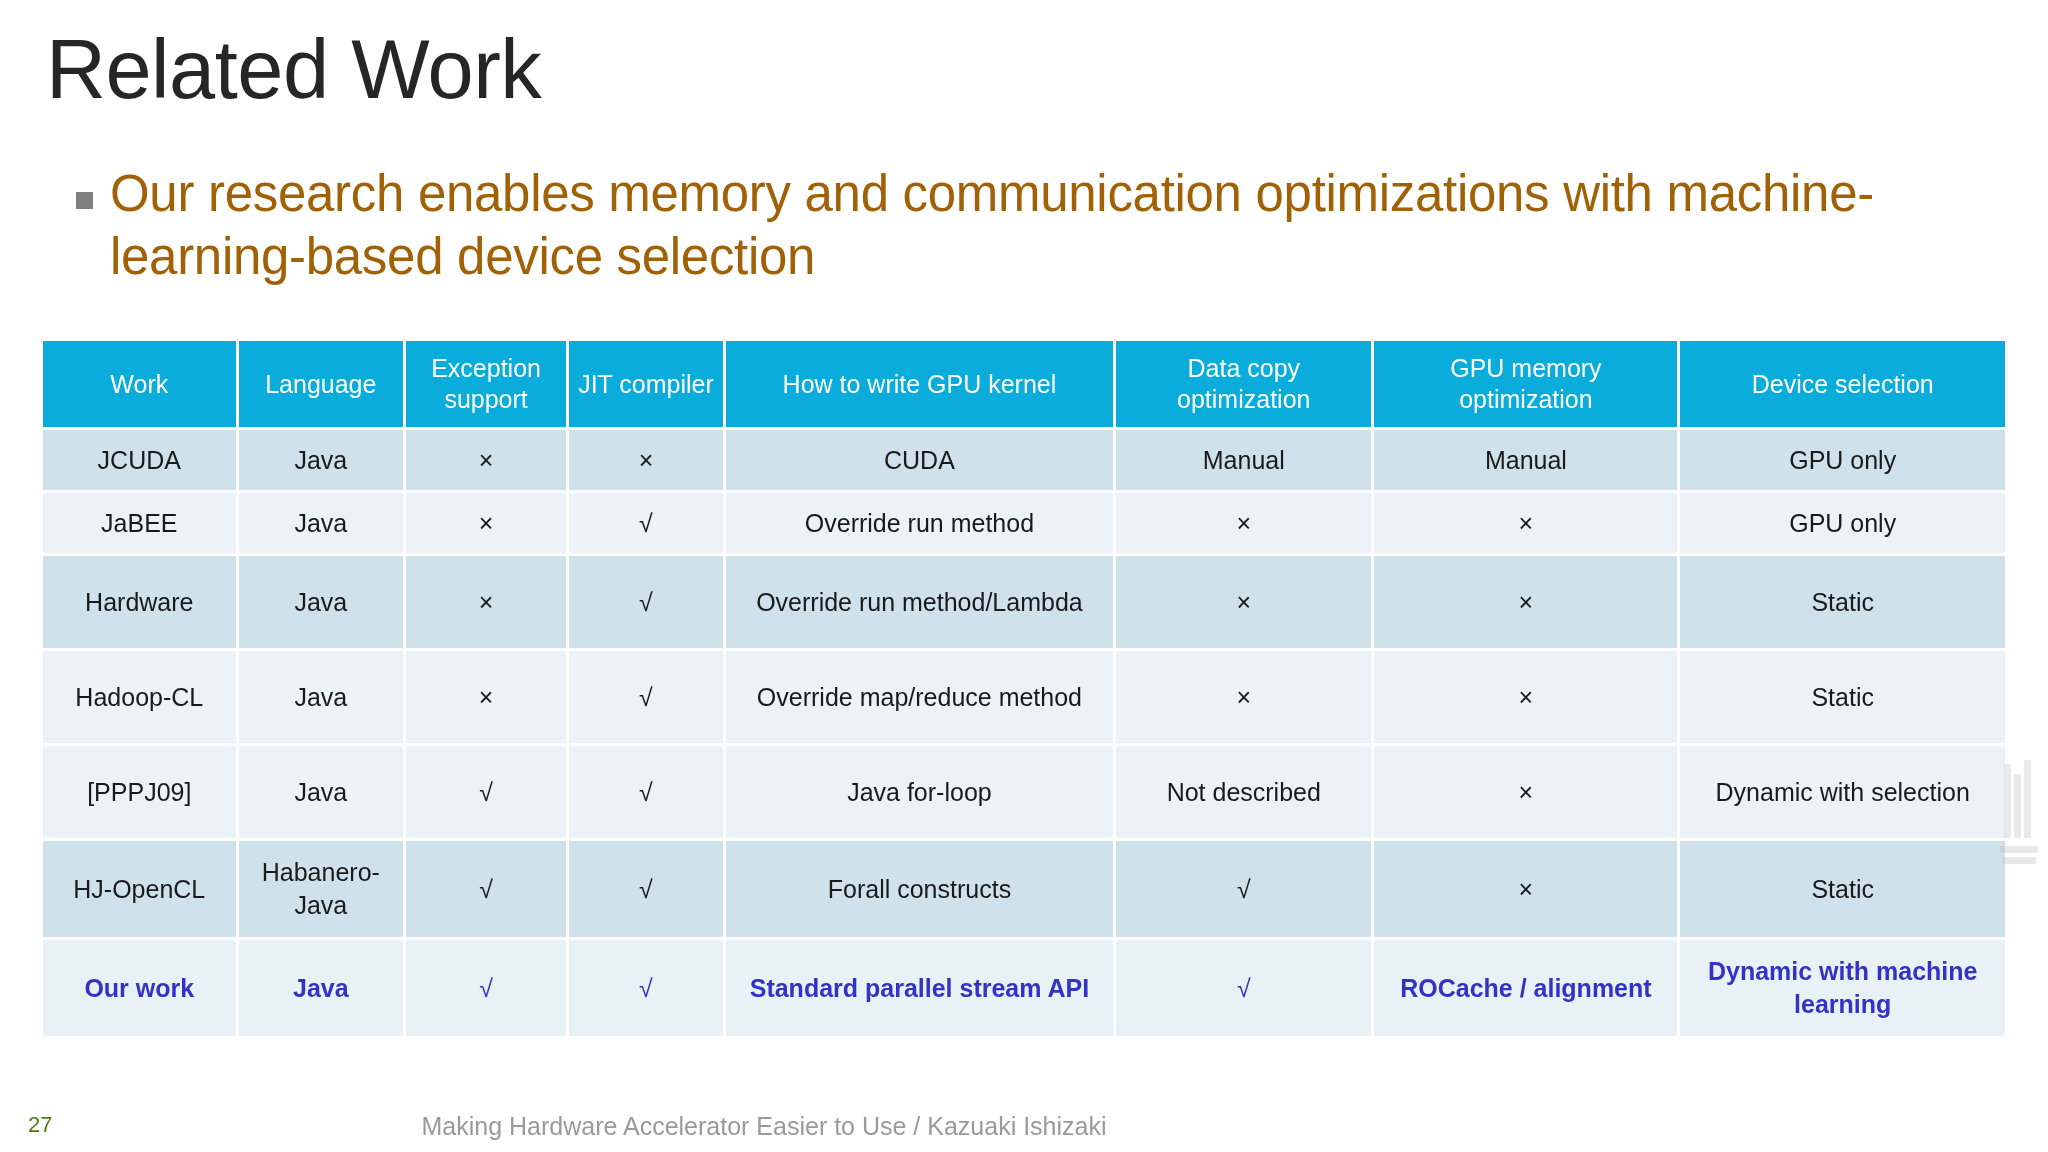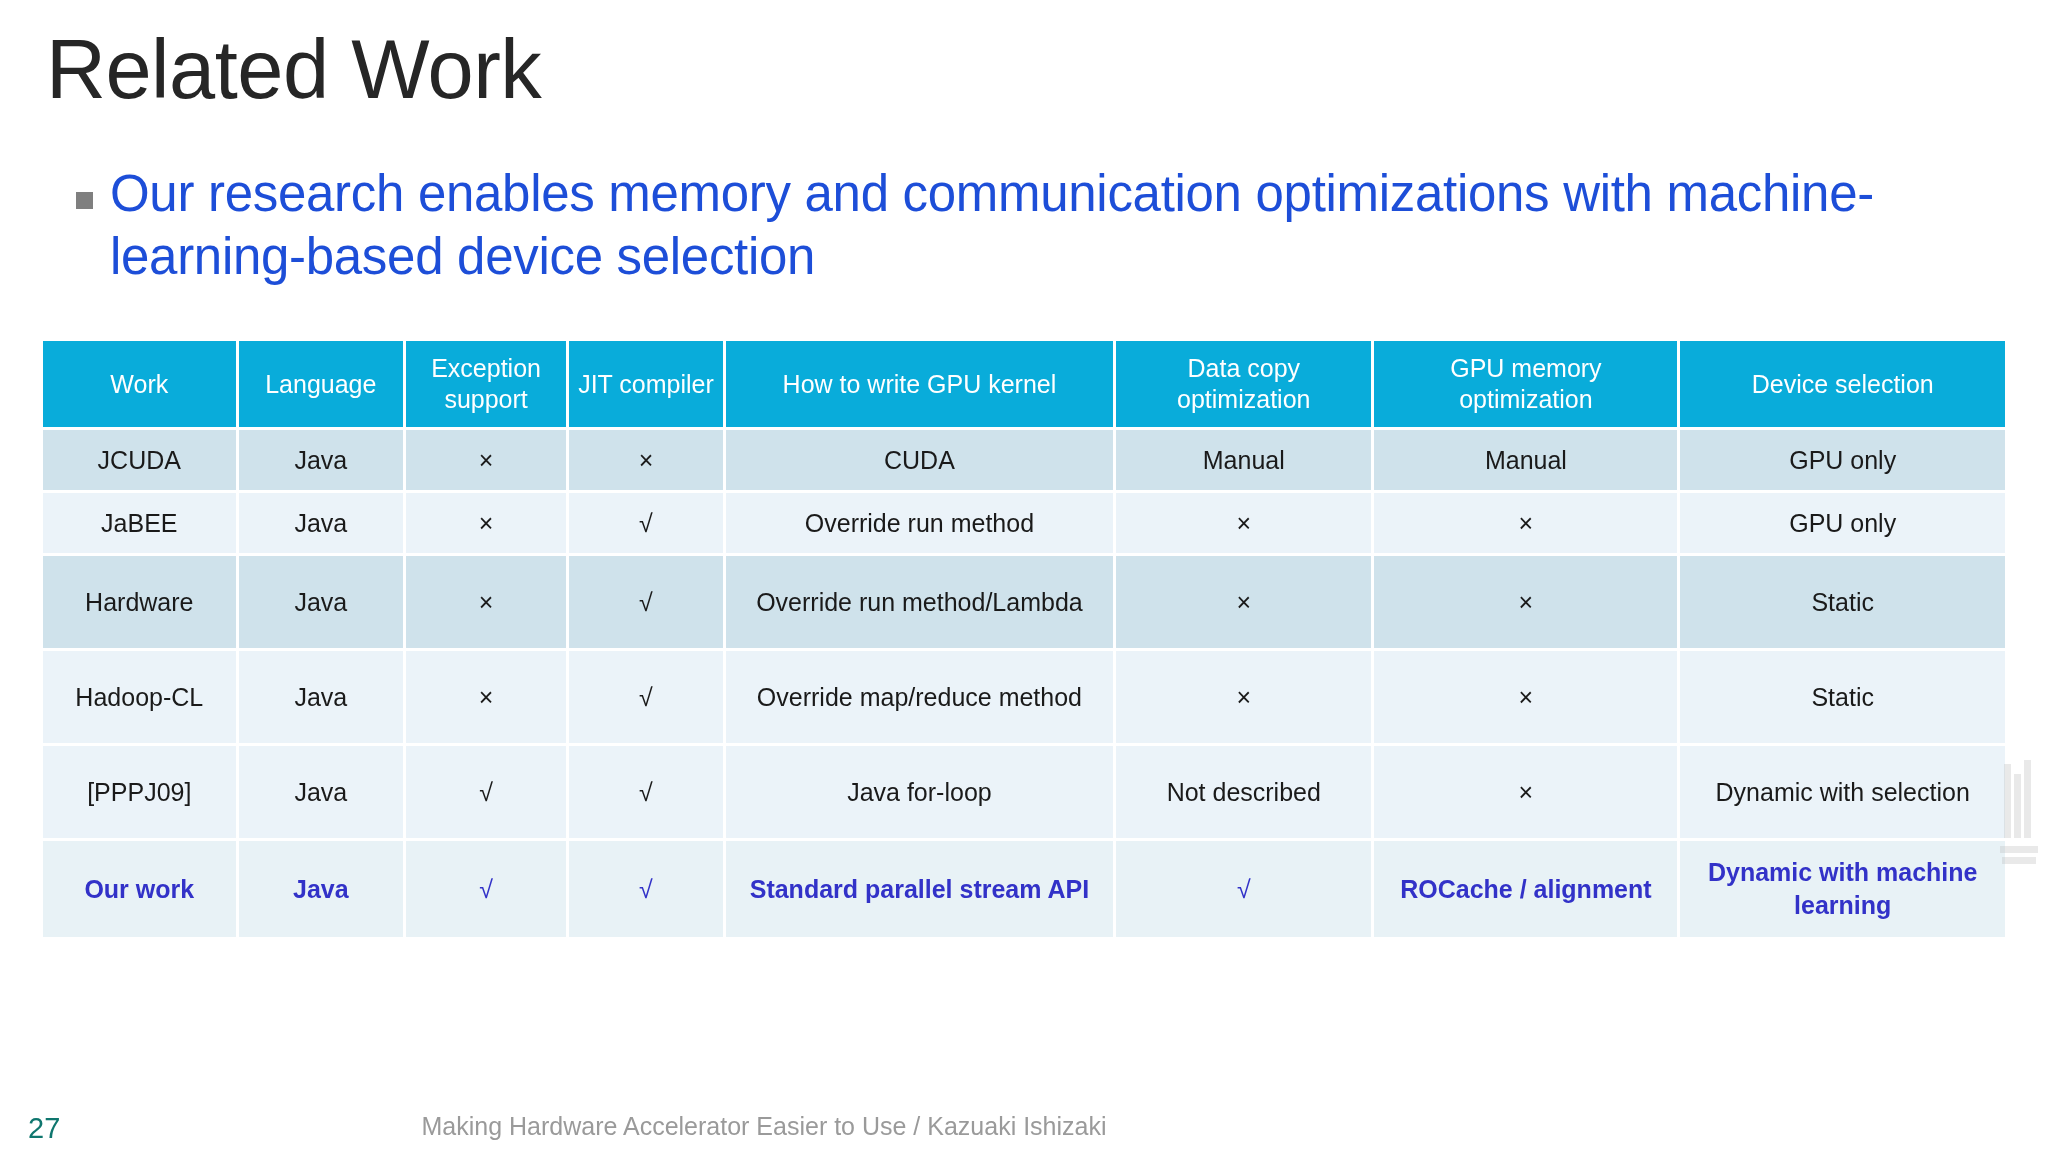--- a/index.html
+++ b/index.html
@@ -48,21 +48,21 @@
     width: 17px;
     height: 17px;
     background: #7f7f7f;
     margin-top: 30px;
     margin-right: 17px;
     flex: 0 0 auto;
   }
   .bullet-text {
     font-size: 51px;
     line-height: 63px;
-    color: #1d4ed8;
+    color: #a16207;
     letter-spacing: -0.3px;
   }
 
   
   .cmp-table {
     position: absolute;
     left: 40px;
     top: 338px;
     width: 1968px;
     border-collapse: separate;
@@ -116,22 +116,22 @@
 
   
   tr.tall td { height: 92px; }
   tr.tall2 td { height: 96px; }
 
   
   .footer-pageno {
     position: absolute;
     left: 28px;
     top: 1112px;
-    font-size: 29px;
-    color: #0f766e;
+    font-size: 22px;
+    color: #4d7c0f;
   }
   .footer-title {
     position: absolute;
     left: 0;
     top: 1112px;
     width: 2048px;
     text-align: center;
     font-size: 25px;
     color: #9a9a9a;
     transform: translateX(-260px);
@@ -230,20 +230,30 @@
       <tr class="band-b tall">
         <td class="left">[PPPJ09]</td>
         <td class="left">Java</td>
         <td class="ctr mark">√</td>
         <td class="ctr mark">√</td>
         <td class="left">Java for-loop</td>
         <td class="ctr">Not described</td>
         <td class="ctr">×</td>
         <td class="ctr">Dynamic with selection</td>
       </tr>
+      <tr class="band-a tall2">
+        <td class="left">HJ-OpenCL</td>
+        <td class="left">Habanero-Java</td>
+        <td class="ctr mark">√</td>
+        <td class="ctr mark">√</td>
+        <td class="left">Forall constructs</td>
+        <td class="ctr">√</td>
+        <td class="ctr">×</td>
+        <td class="ctr">Static</td>
+      </tr>
       <tr class="band-b ourwork tall2">
         <td class="left">Our work</td>
         <td class="left">Java</td>
         <td class="ctr mark">√</td>
         <td class="ctr mark">√</td>
         <td class="left">Standard parallel stream API</td>
         <td class="ctr mark">√</td>
         <td class="ctr">ROCache / alignment</td>
         <td class="ctr">Dynamic with machine learning</td>
       </tr>

